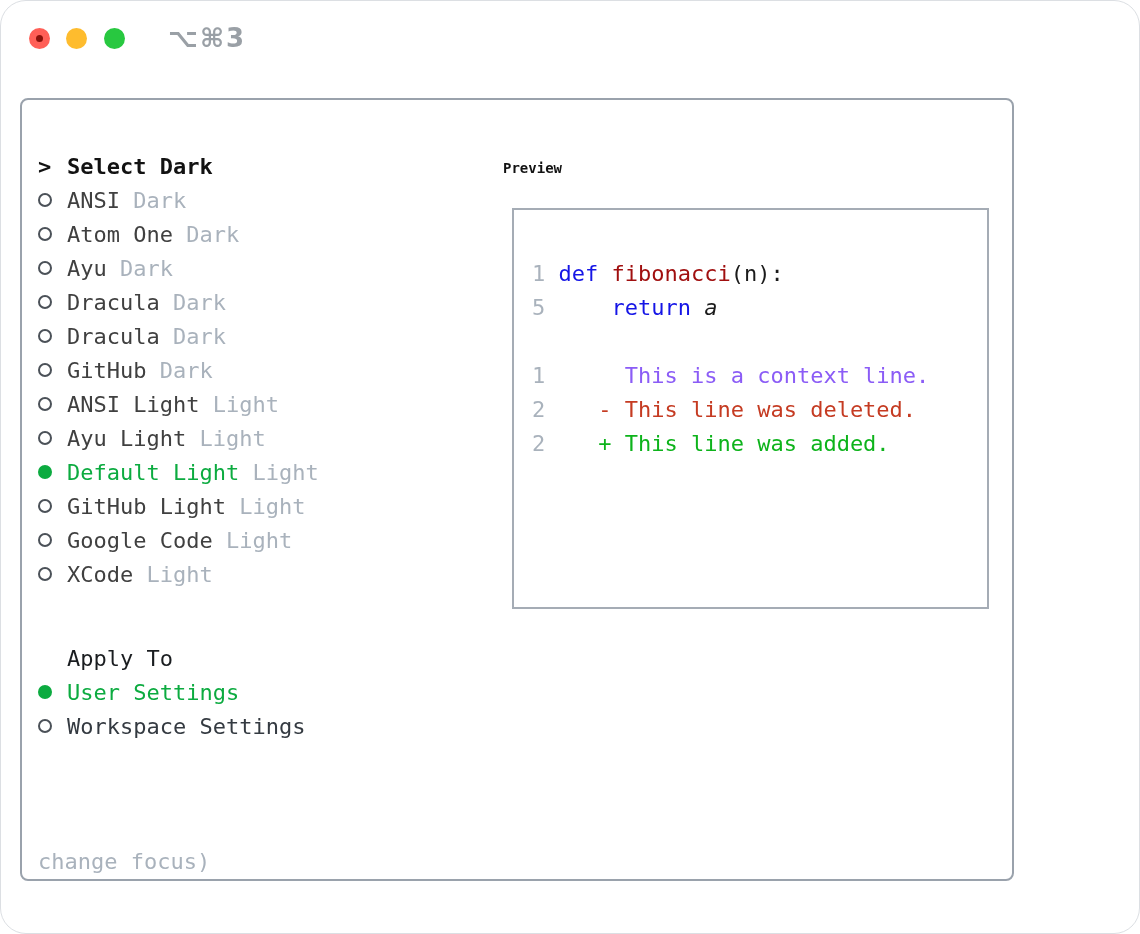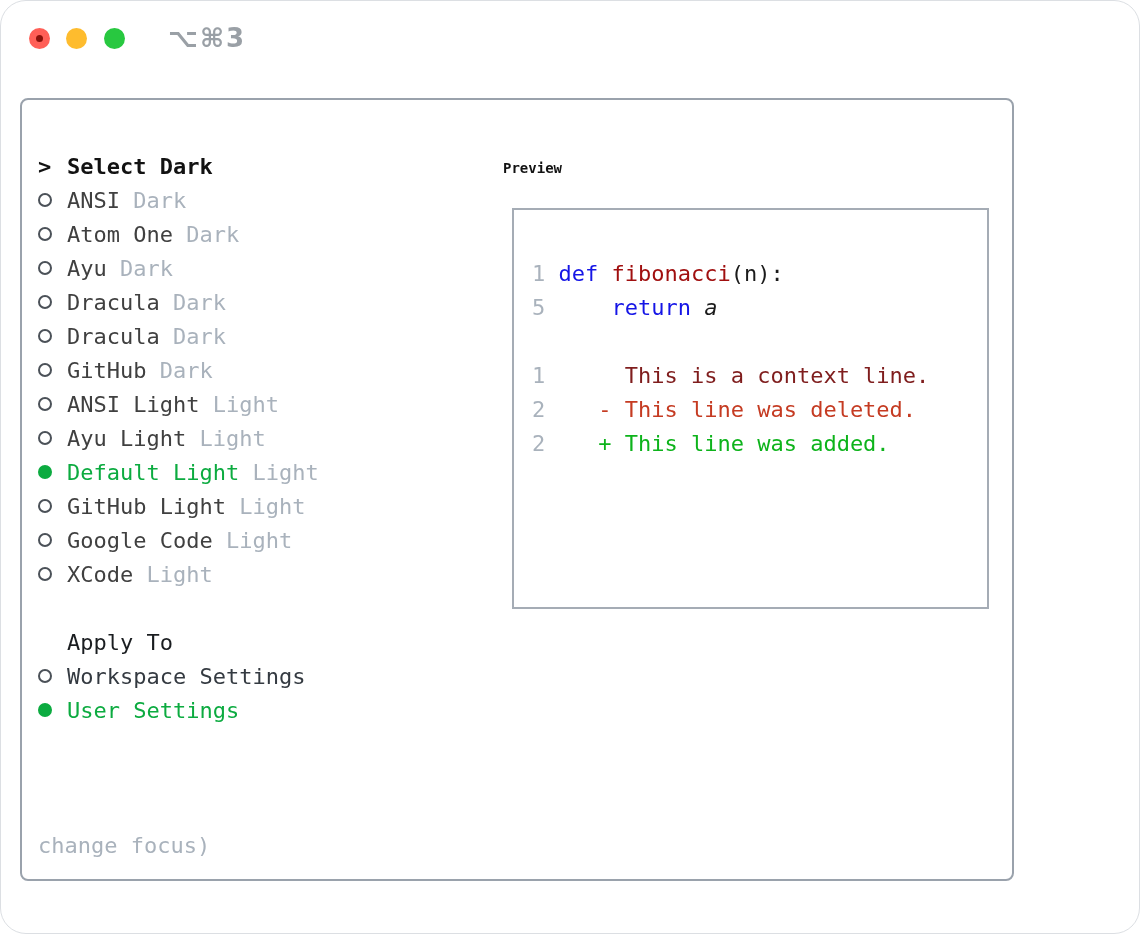--- a/index.html
+++ b/index.html
@@ -34,42 +34,42 @@
   .left-col{position:absolute;left:16px;top:49px;}
   .row{display:flex;align-items:center;height:34px;font-size:22px;white-space:pre;}
   .marker{width:29px;flex:none;display:flex;align-items:center;}
   .cursor{font-weight:700;color:#121212;font-size:22px;}
   .list-title{font-weight:700;color:#121212;}
   .dot{width:14px;height:14px;border:2px solid #4b5158;border-radius:50%;box-sizing:border-box;}
   .dot.sel{background:var(--accent,#0cab40);border-color:var(--accent,#0cab40);}
   .name{color:#404040;}
   .name.sel{color:var(--accent,#0cab40);}
   .badge{color:var(--muted,#a9b2bc);}
-  .apply{margin-top:34px;}
+  .apply{margin-top:50px;}
   .apply-title{color:#1a1d20;}
   .opt-label{color:#343a41;}
   .opt-label.sel{color:var(--accent,#0cab40);}
   .help{margin-top:34px;color:var(--muted,#a9b2bc);font-size:22px;line-height:34px;white-space:pre;}
   
   .preview-title{
     position:absolute;left:481px;top:51px;height:34px;line-height:34px;
     font-size:14px;font-weight:700;color:#121212;
   }
   .preview-box{
     position:absolute;left:490px;top:108px;width:477px;height:401px;
     border:2px solid #a5acb5;box-sizing:border-box;background:#fff;
     padding:47px 0 0 18px;overflow:hidden;
   }
   .pline{height:34px;line-height:34px;font-size:22px;white-space:pre;}
   .num{display:inline-block;width:2ch;color:var(--muted,#a9b2bc);}
   .kw{color:var(--kw,#1515e6);}
   .fn{color:var(--fn,#a00f0f);}
   .plain{color:#1b1b1b;}
   .var{color:#1b1b1b;font-style:italic;}
-  .ctx{color:#7f1d1d;}
+  .ctx{color:#8b5cf6;}
   .del{color:var(--del,#c53b22);margin-top:28px;}
   .add{color:var(--add,#0db31b);text-align:center;}
 </style>
 </head>
 <body>
 
 <div class="window">
   <div class="titlebar">
     <span class="light light-close"></span>
     <span class="light light-min"></span>
@@ -97,22 +97,22 @@
           <div class="row"><span class="marker"><span class="dot"></span></span><span class="name">Google Code</span><span class="badge"> Light</span></div>
           <div class="row"><span class="marker"><span class="dot"></span></span><span class="name">XCode</span><span class="badge"> Light</span></div>
         </div>
 
       <div class="apply">
         <div class="row">
           <span class="marker"></span>
           <span class="apply-title">Apply To</span>
         </div>
         <div id="apply-rows">
+            <div class="row"><span class="marker"><span class="dot sel"></span></span><span class="opt-label sel">User Settings</span></div>
             <div class="row"><span class="marker"><span class="dot"></span></span><span class="opt-label">Workspace Settings</span></div>
-            <div class="row"><span class="marker"><span class="dot sel"></span></span><span class="opt-label sel">User Settings</span></div>
           </div>
       </div>
 
       <div class="help">
         <div>change focus)</div>
       </div>
     </div>
 
     <div class="preview-title">Preview</div>
     <div class="preview-box">

